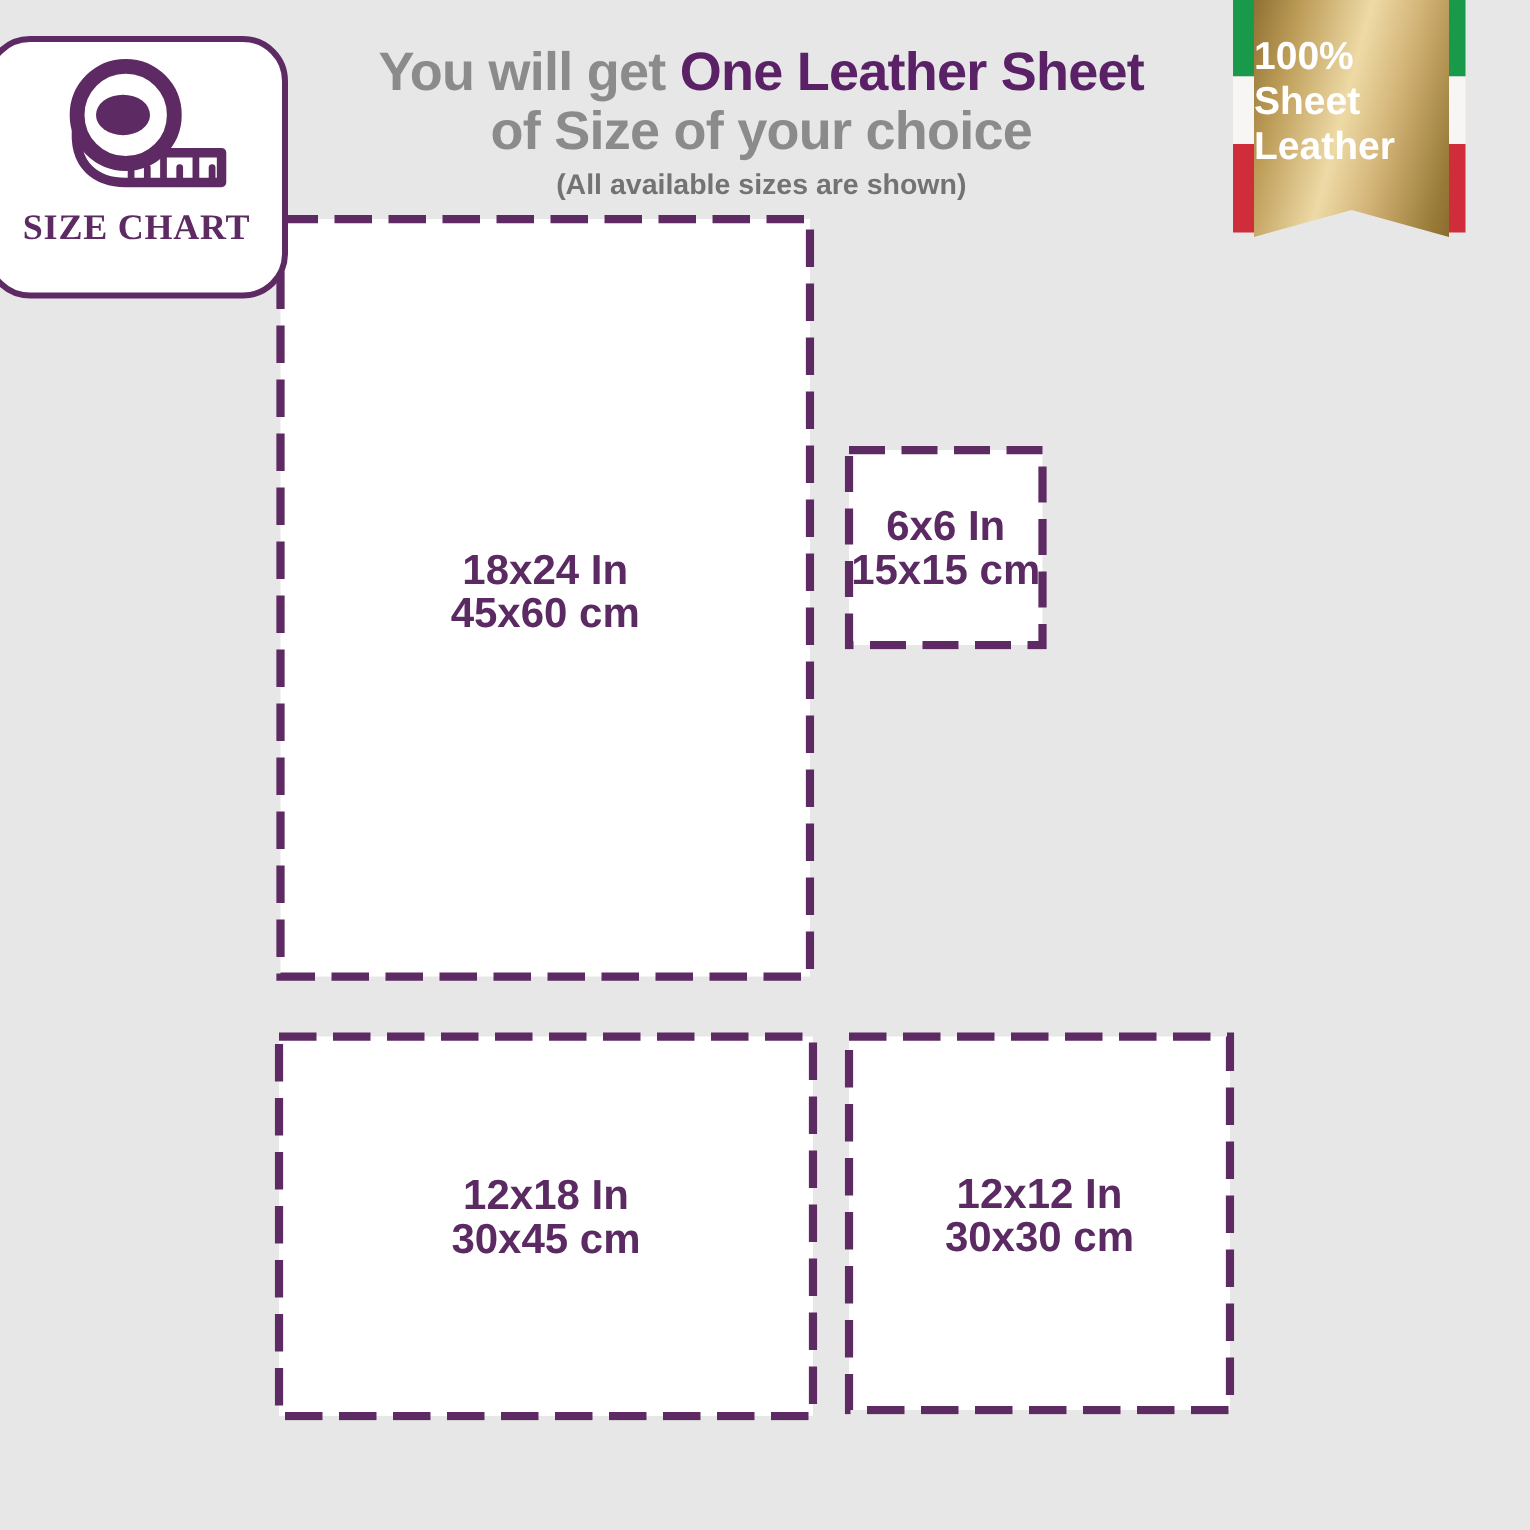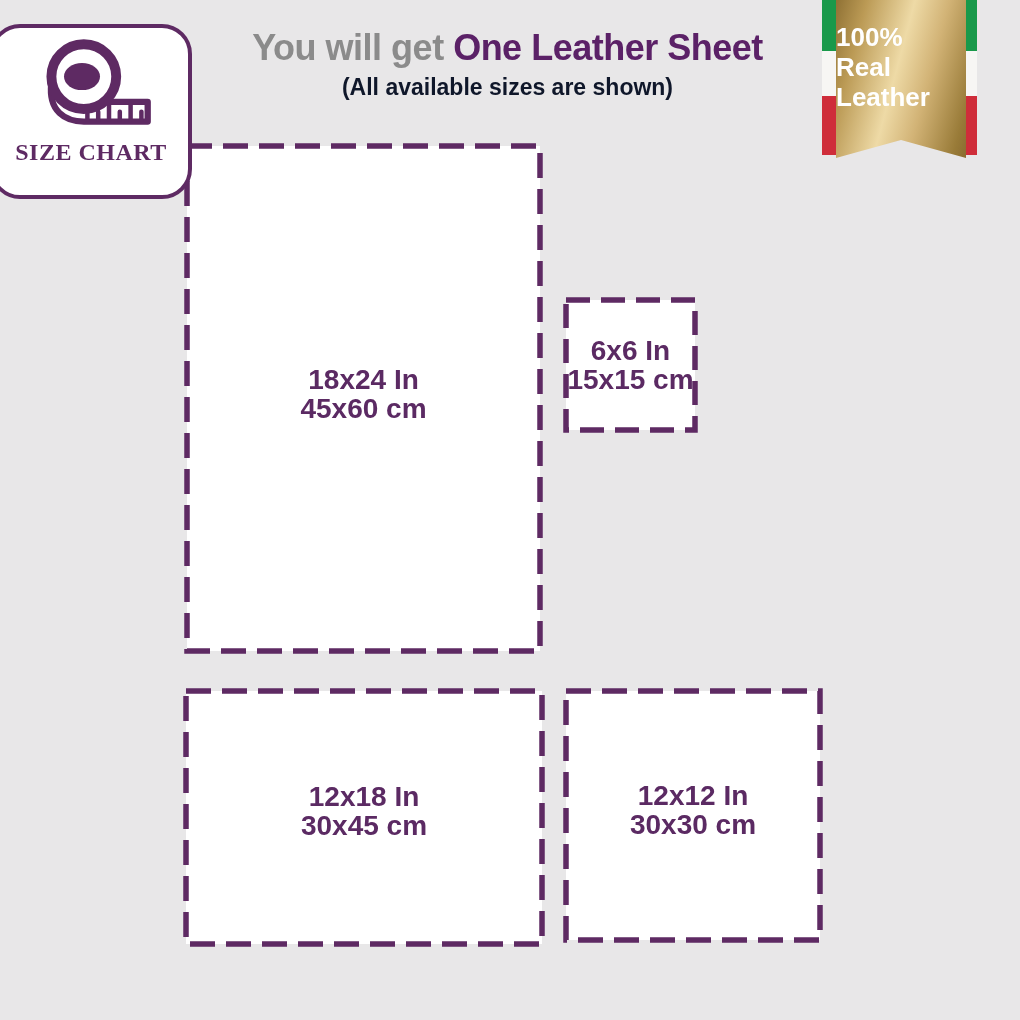--- a/index.html
+++ b/index.html
@@ -24,23 +24,23 @@
   .heading .h-line1, .heading .h-line2 {
     font-size: 36px;
     line-height: 39px;
     font-weight: bold;
     color: #8b8b8b;
     letter-spacing: -0.5px;
   }
   .heading .h-accent { color: #5b2167; }
   .heading .h-note {
     margin-top: 7px;
-    font-size: 23px;
-    font-weight: bold;
-    color: #0f172a;
+    font-size: 19px;
+    font-weight: bold;
+    color: #737373;
     letter-spacing: 0;
   }
 
   
   .badge {
     position: absolute;
     left: -10px;
     top: 24px;
     width: 194px;
     height: 167px;
@@ -136,20 +136,21 @@
   .box-12x18 .size-label { transform: translateY(-7px); }
   .box-12x12 .size-label { transform: translateY(-6px); }
 </style>
 </head>
 <body>
 
 <div id="canvas">
 
   <div class="heading">
     <div class="h-line1"><span>You will get </span><span class="h-accent">One Leather Sheet</span></div>
+    <div class="h-line2">of Size of your choice</div>
     <div class="h-note">(All available sizes are shown)</div>
   </div>
 
   <div class="size-box box-18x24">
     <svg class="frame" viewBox="0 0 359 511" preserveAspectRatio="none">
       <rect x="3" y="3" width="353" height="505" fill="#ffffff" stroke="#5e2a63" stroke-width="5.5" stroke-dasharray="25 11"></rect>
     </svg>
     <div class="size-label">
       <div>18x24 In</div>
       <div>45x60 cm</div>
@@ -211,18 +212,18 @@
       <div class="seg-white" style="background:#f7f6f4"></div>
       <div class="seg-red" style="background:#cf2d3a"></div>
     </div>
     <div class="stripe stripe-right">
       <div class="seg-green" style="background:#19994a"></div>
       <div class="seg-white" style="background:#f7f6f4"></div>
       <div class="seg-red" style="background:#cf2d3a"></div>
     </div>
     <div class="gold">
       <div>100%</div>
-      <div>Real</div>
+      <div>Sheet</div>
       <div>Leather</div>
     </div>
   </div>
 
 </div>
 
 </body></html>

